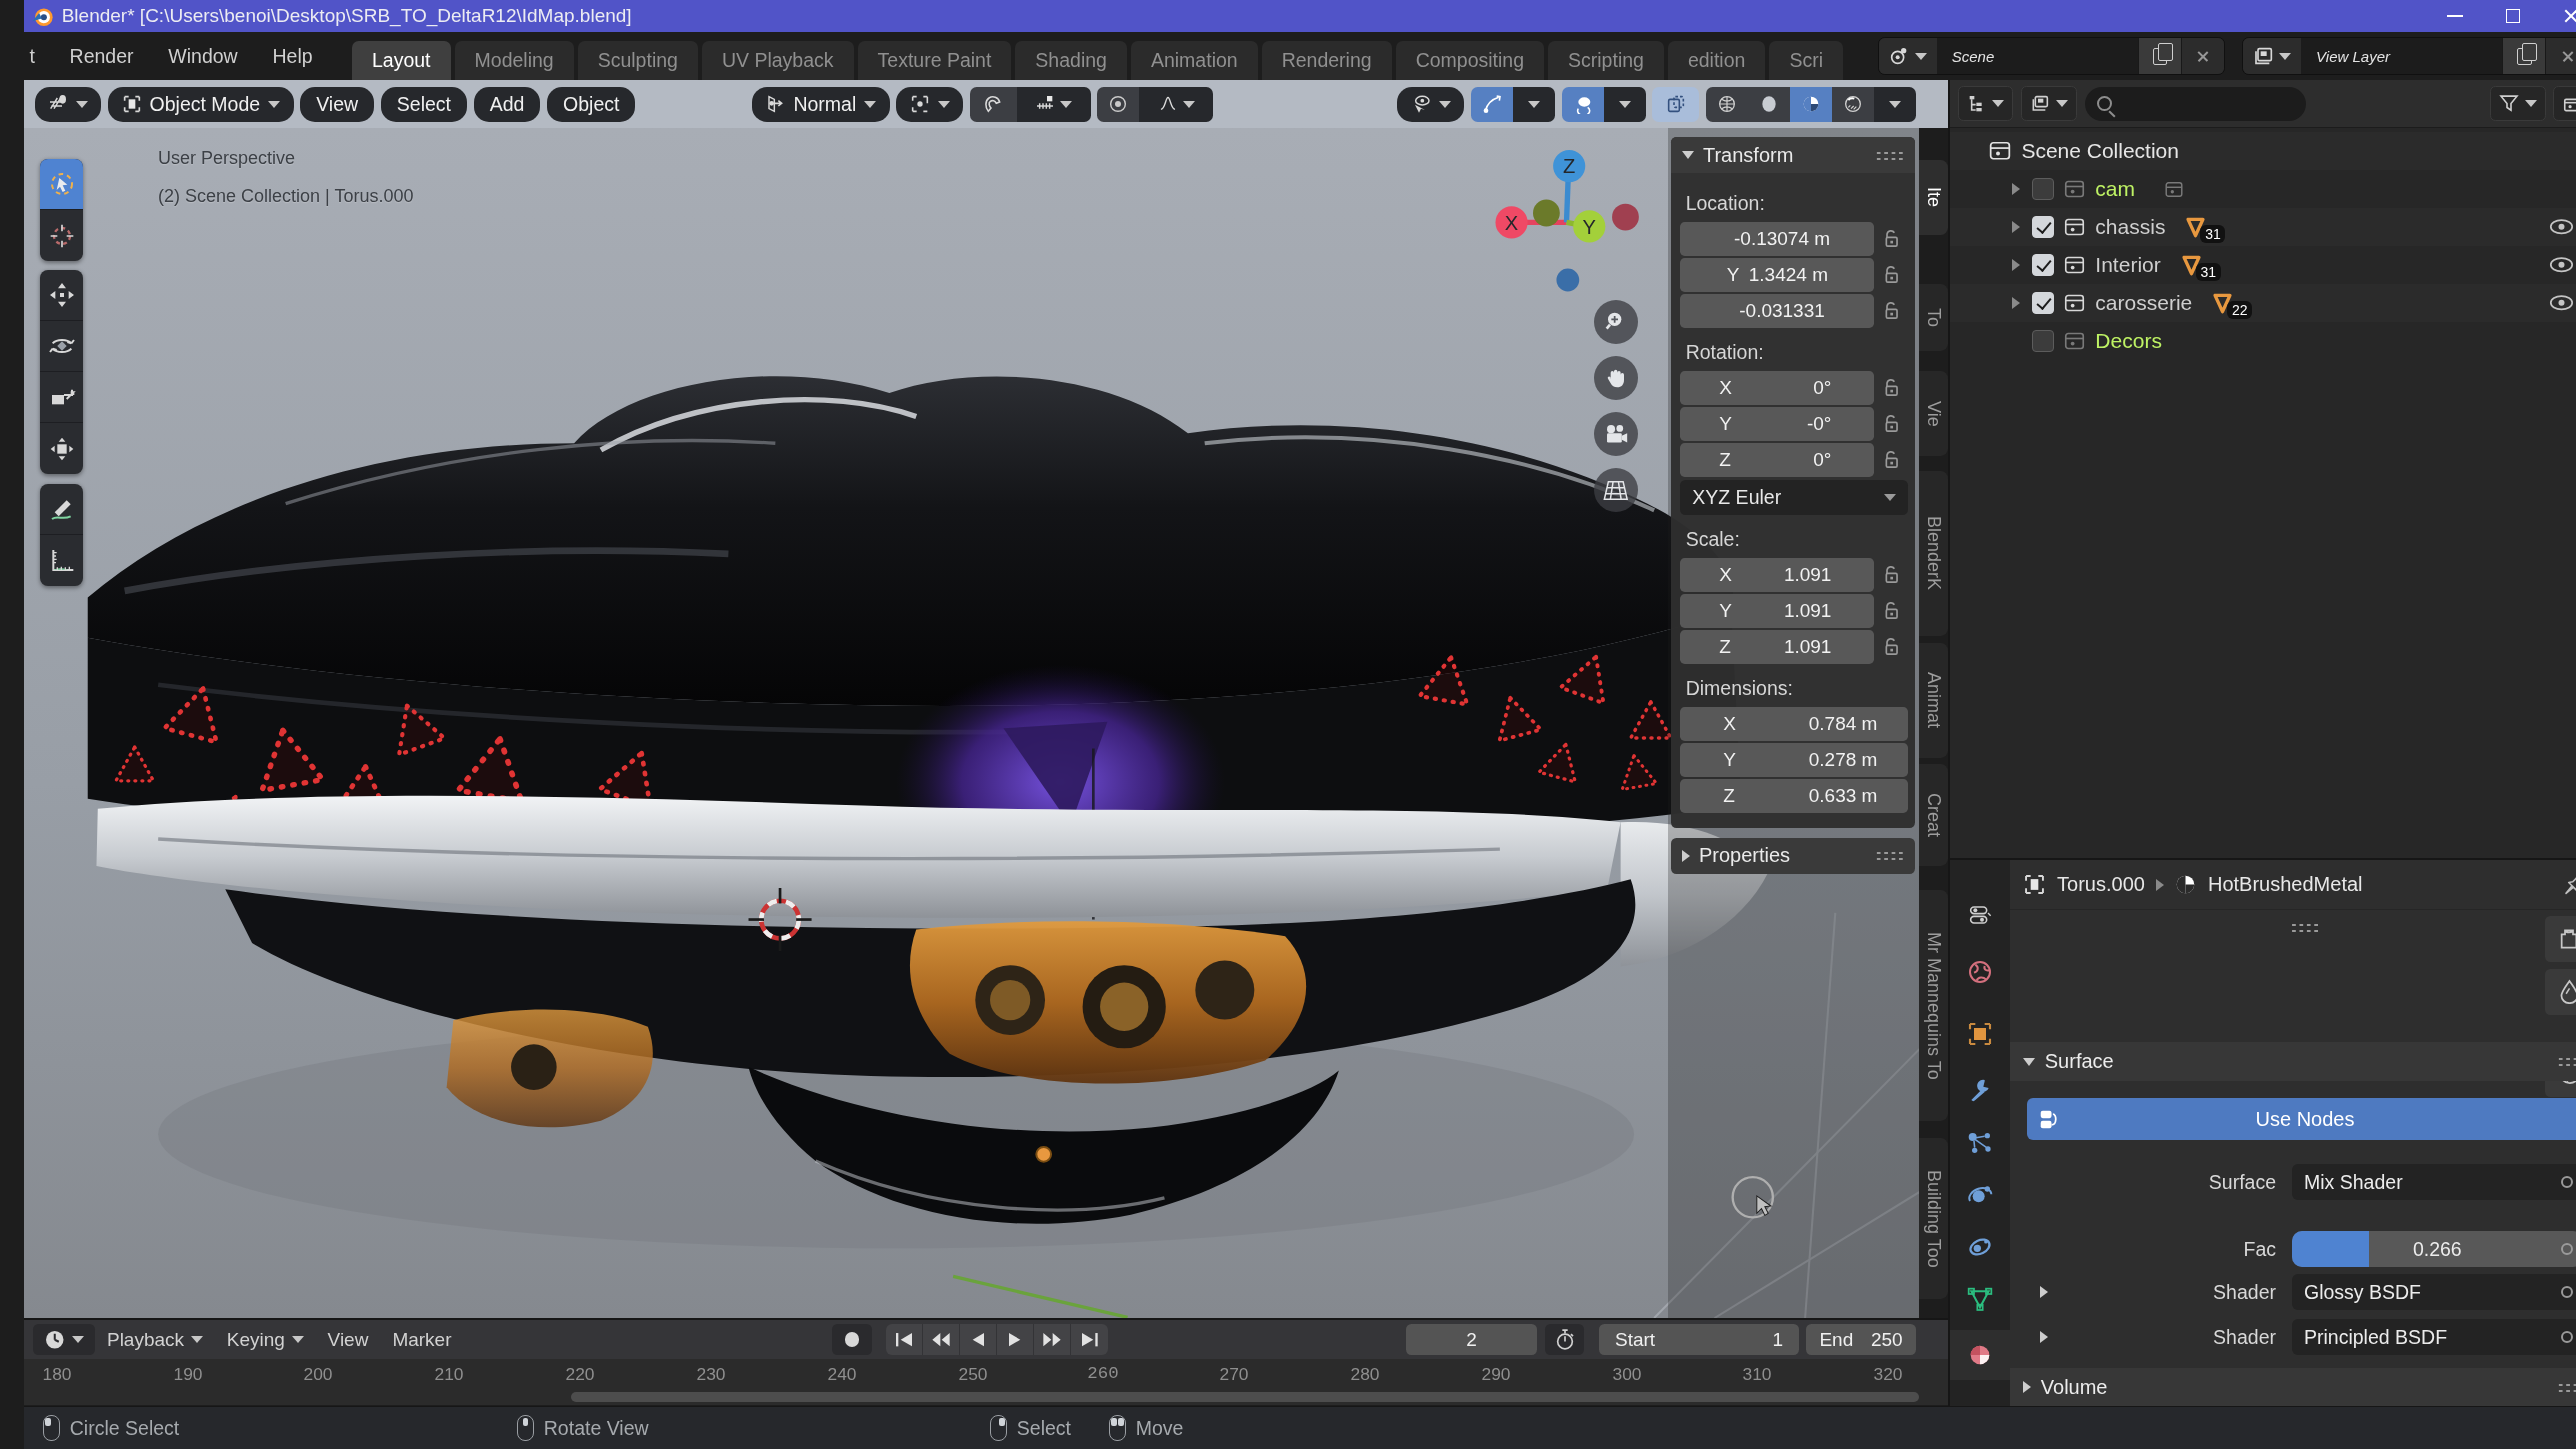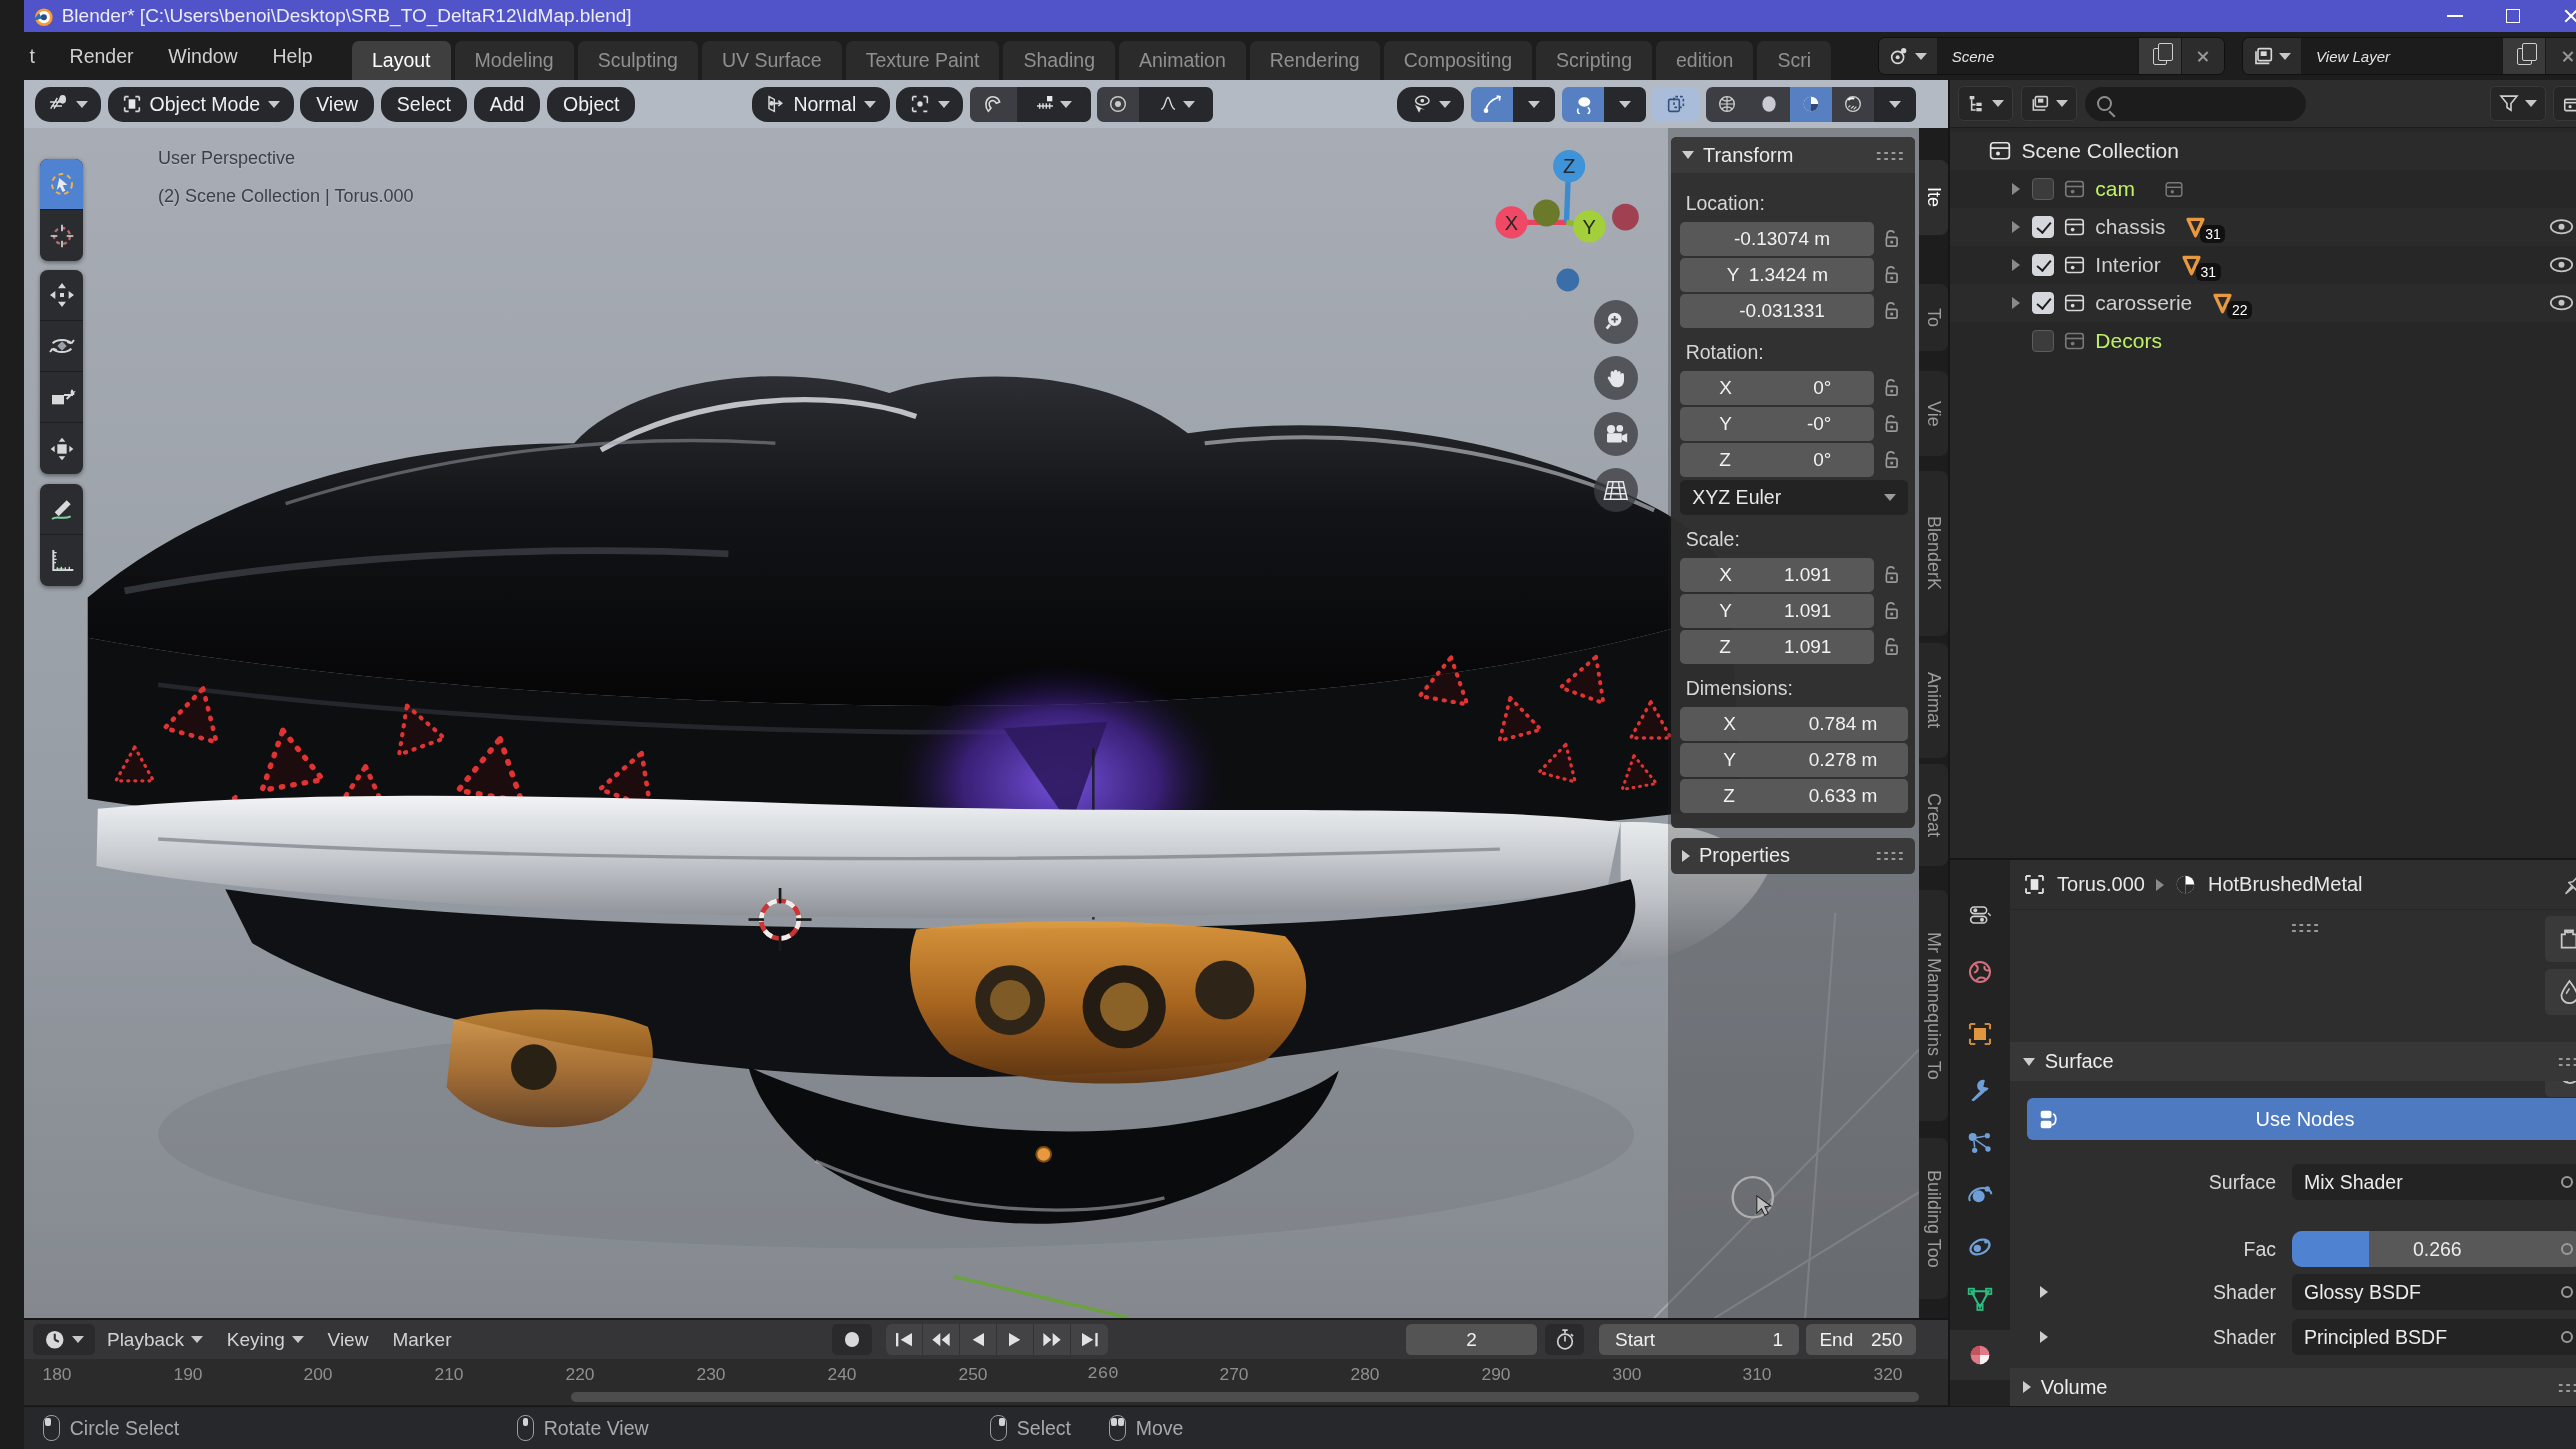--- a/index.html
+++ b/index.html
@@ -190,21 +190,21 @@
 
   <div class="topbar">
     <span class="menu-item" style="padding-left:5.4px">t</span>
     <span class="menu-item">Render</span>
     <span class="menu-item">Window</span>
     <span class="menu-item">Help</span>
     <div class="ws-tabs">
       <div class="ws-tab active">Layout</div>
       <div class="ws-tab">Modeling</div>
       <div class="ws-tab">Sculpting</div>
-      <div class="ws-tab">UV Surface</div>
+      <div class="ws-tab">UV Playback</div>
       <div class="ws-tab">Texture Paint</div>
       <div class="ws-tab">Shading</div>
       <div class="ws-tab">Animation</div>
       <div class="ws-tab">Rendering</div>
       <div class="ws-tab">Compositing</div>
       <div class="ws-tab">Scripting</div>
       <div class="ws-tab">edition</div>
       <div class="ws-tab">Scri</div>
     </div>
     <div class="id-widgets">

